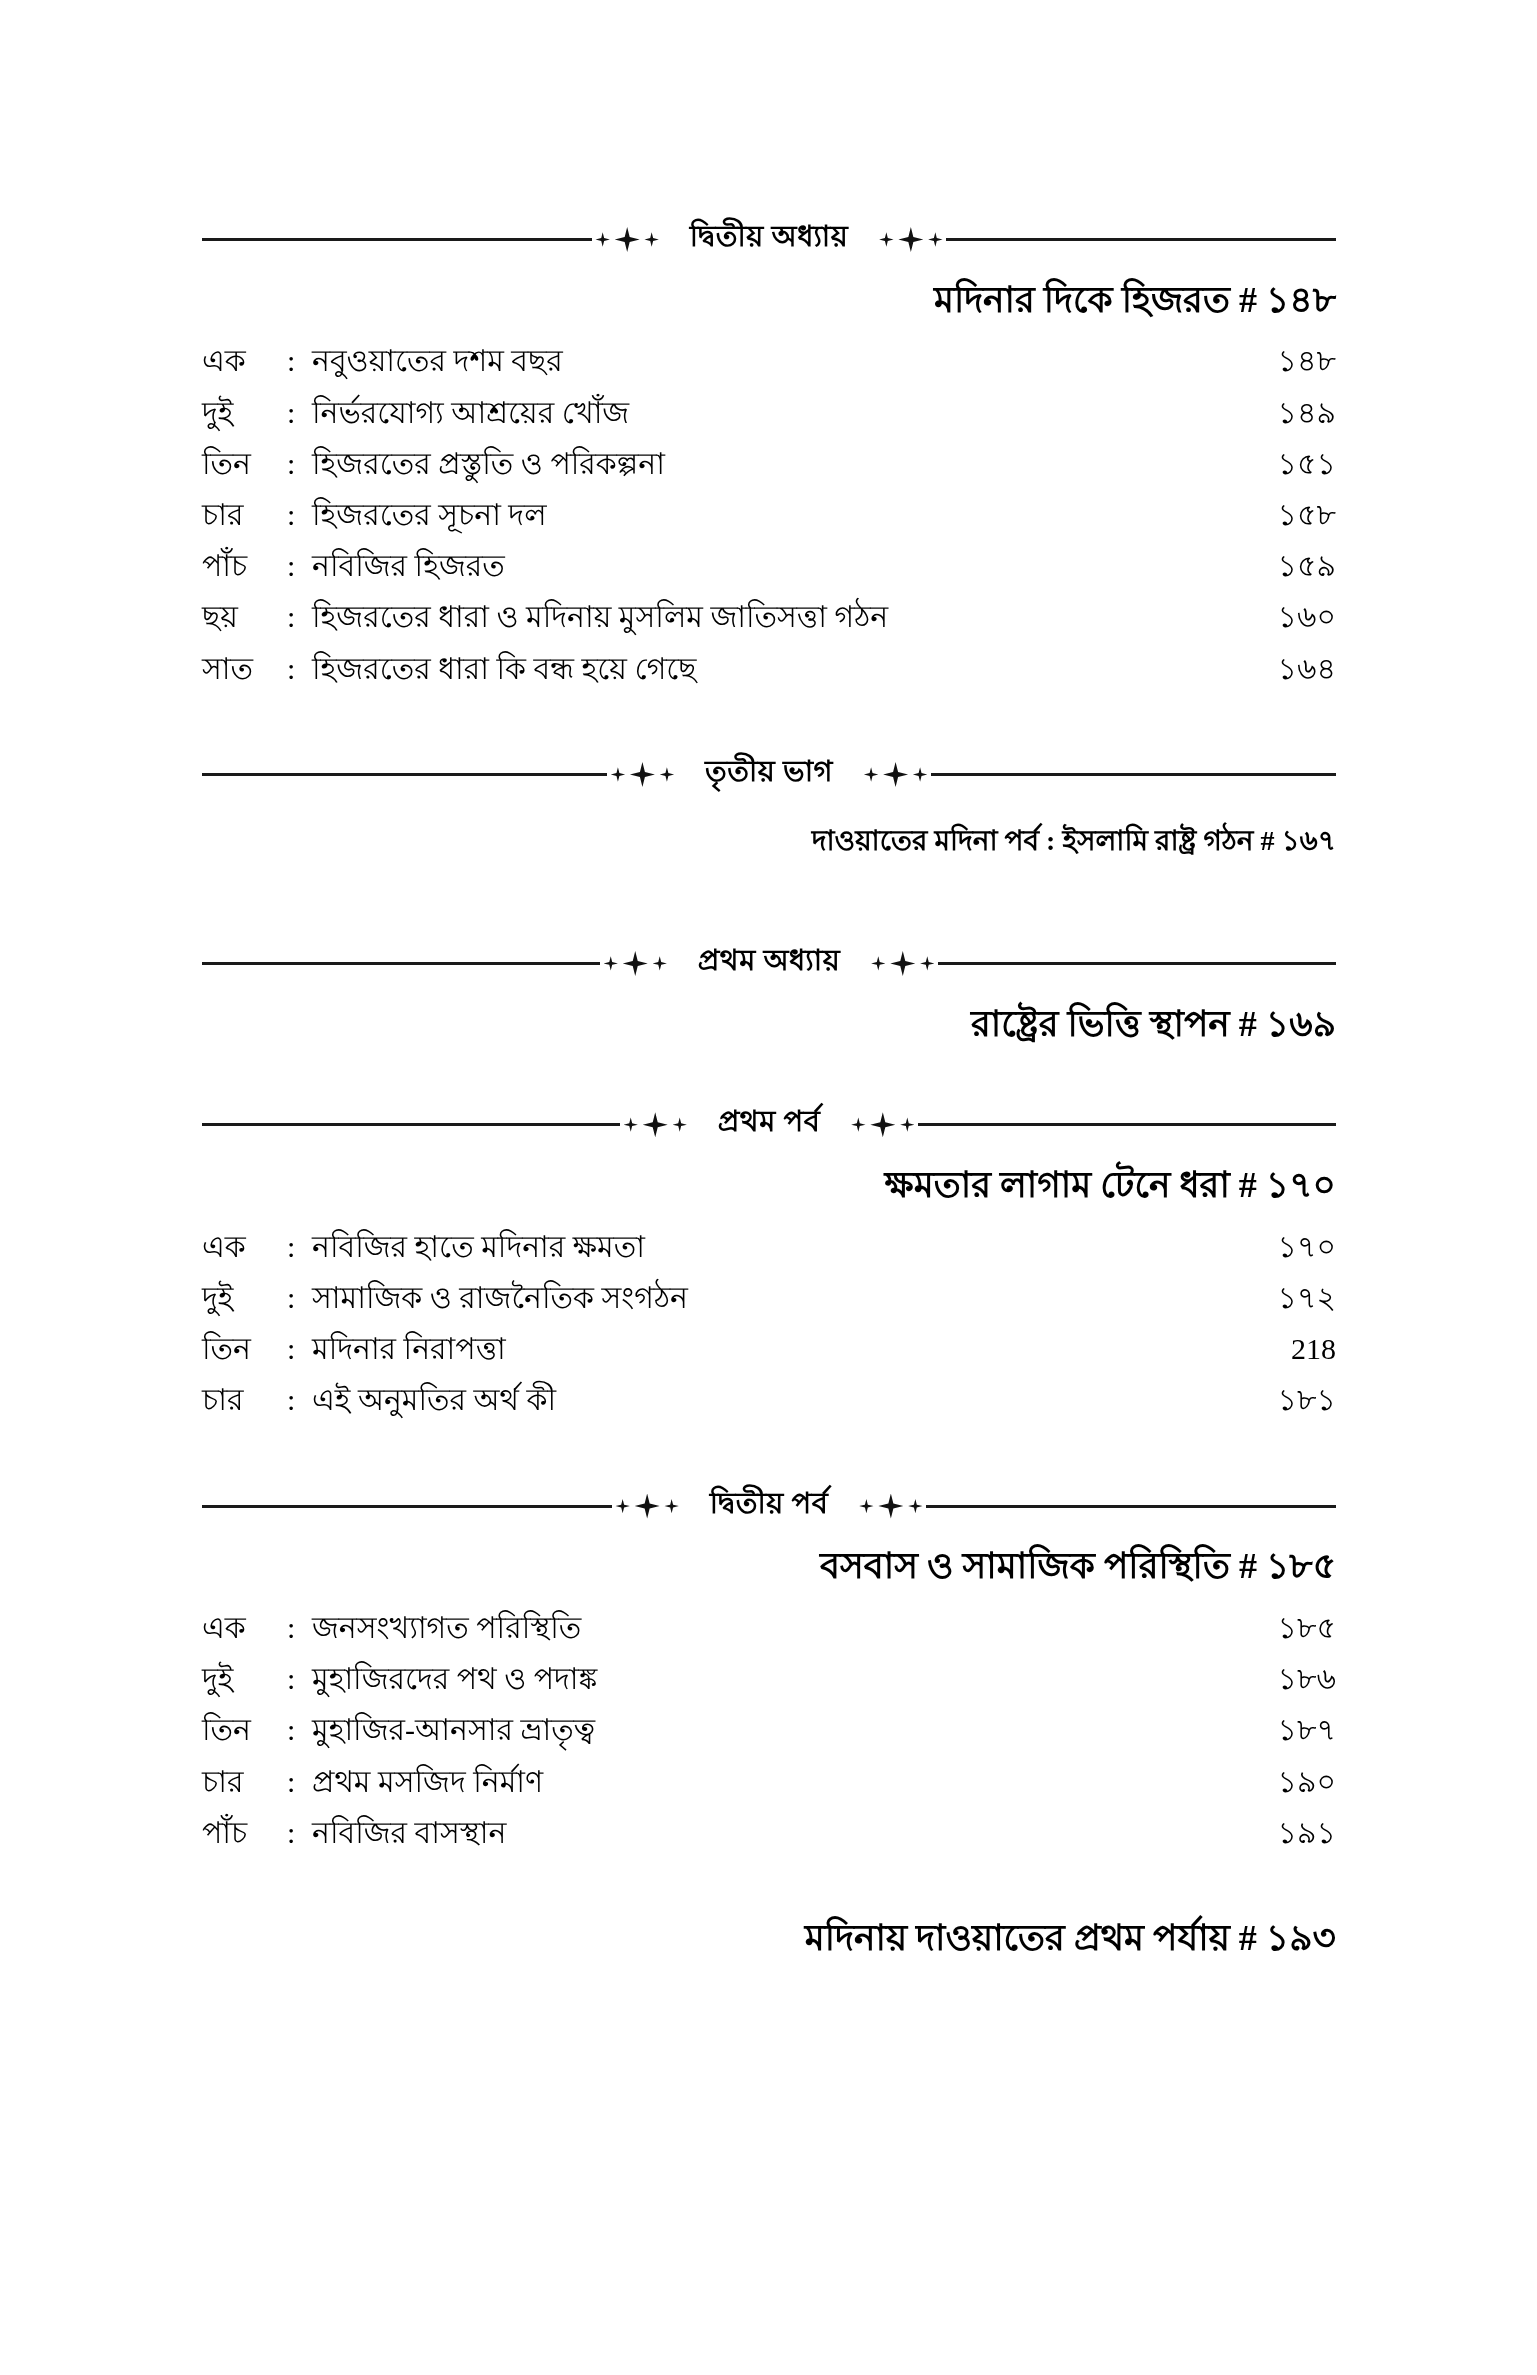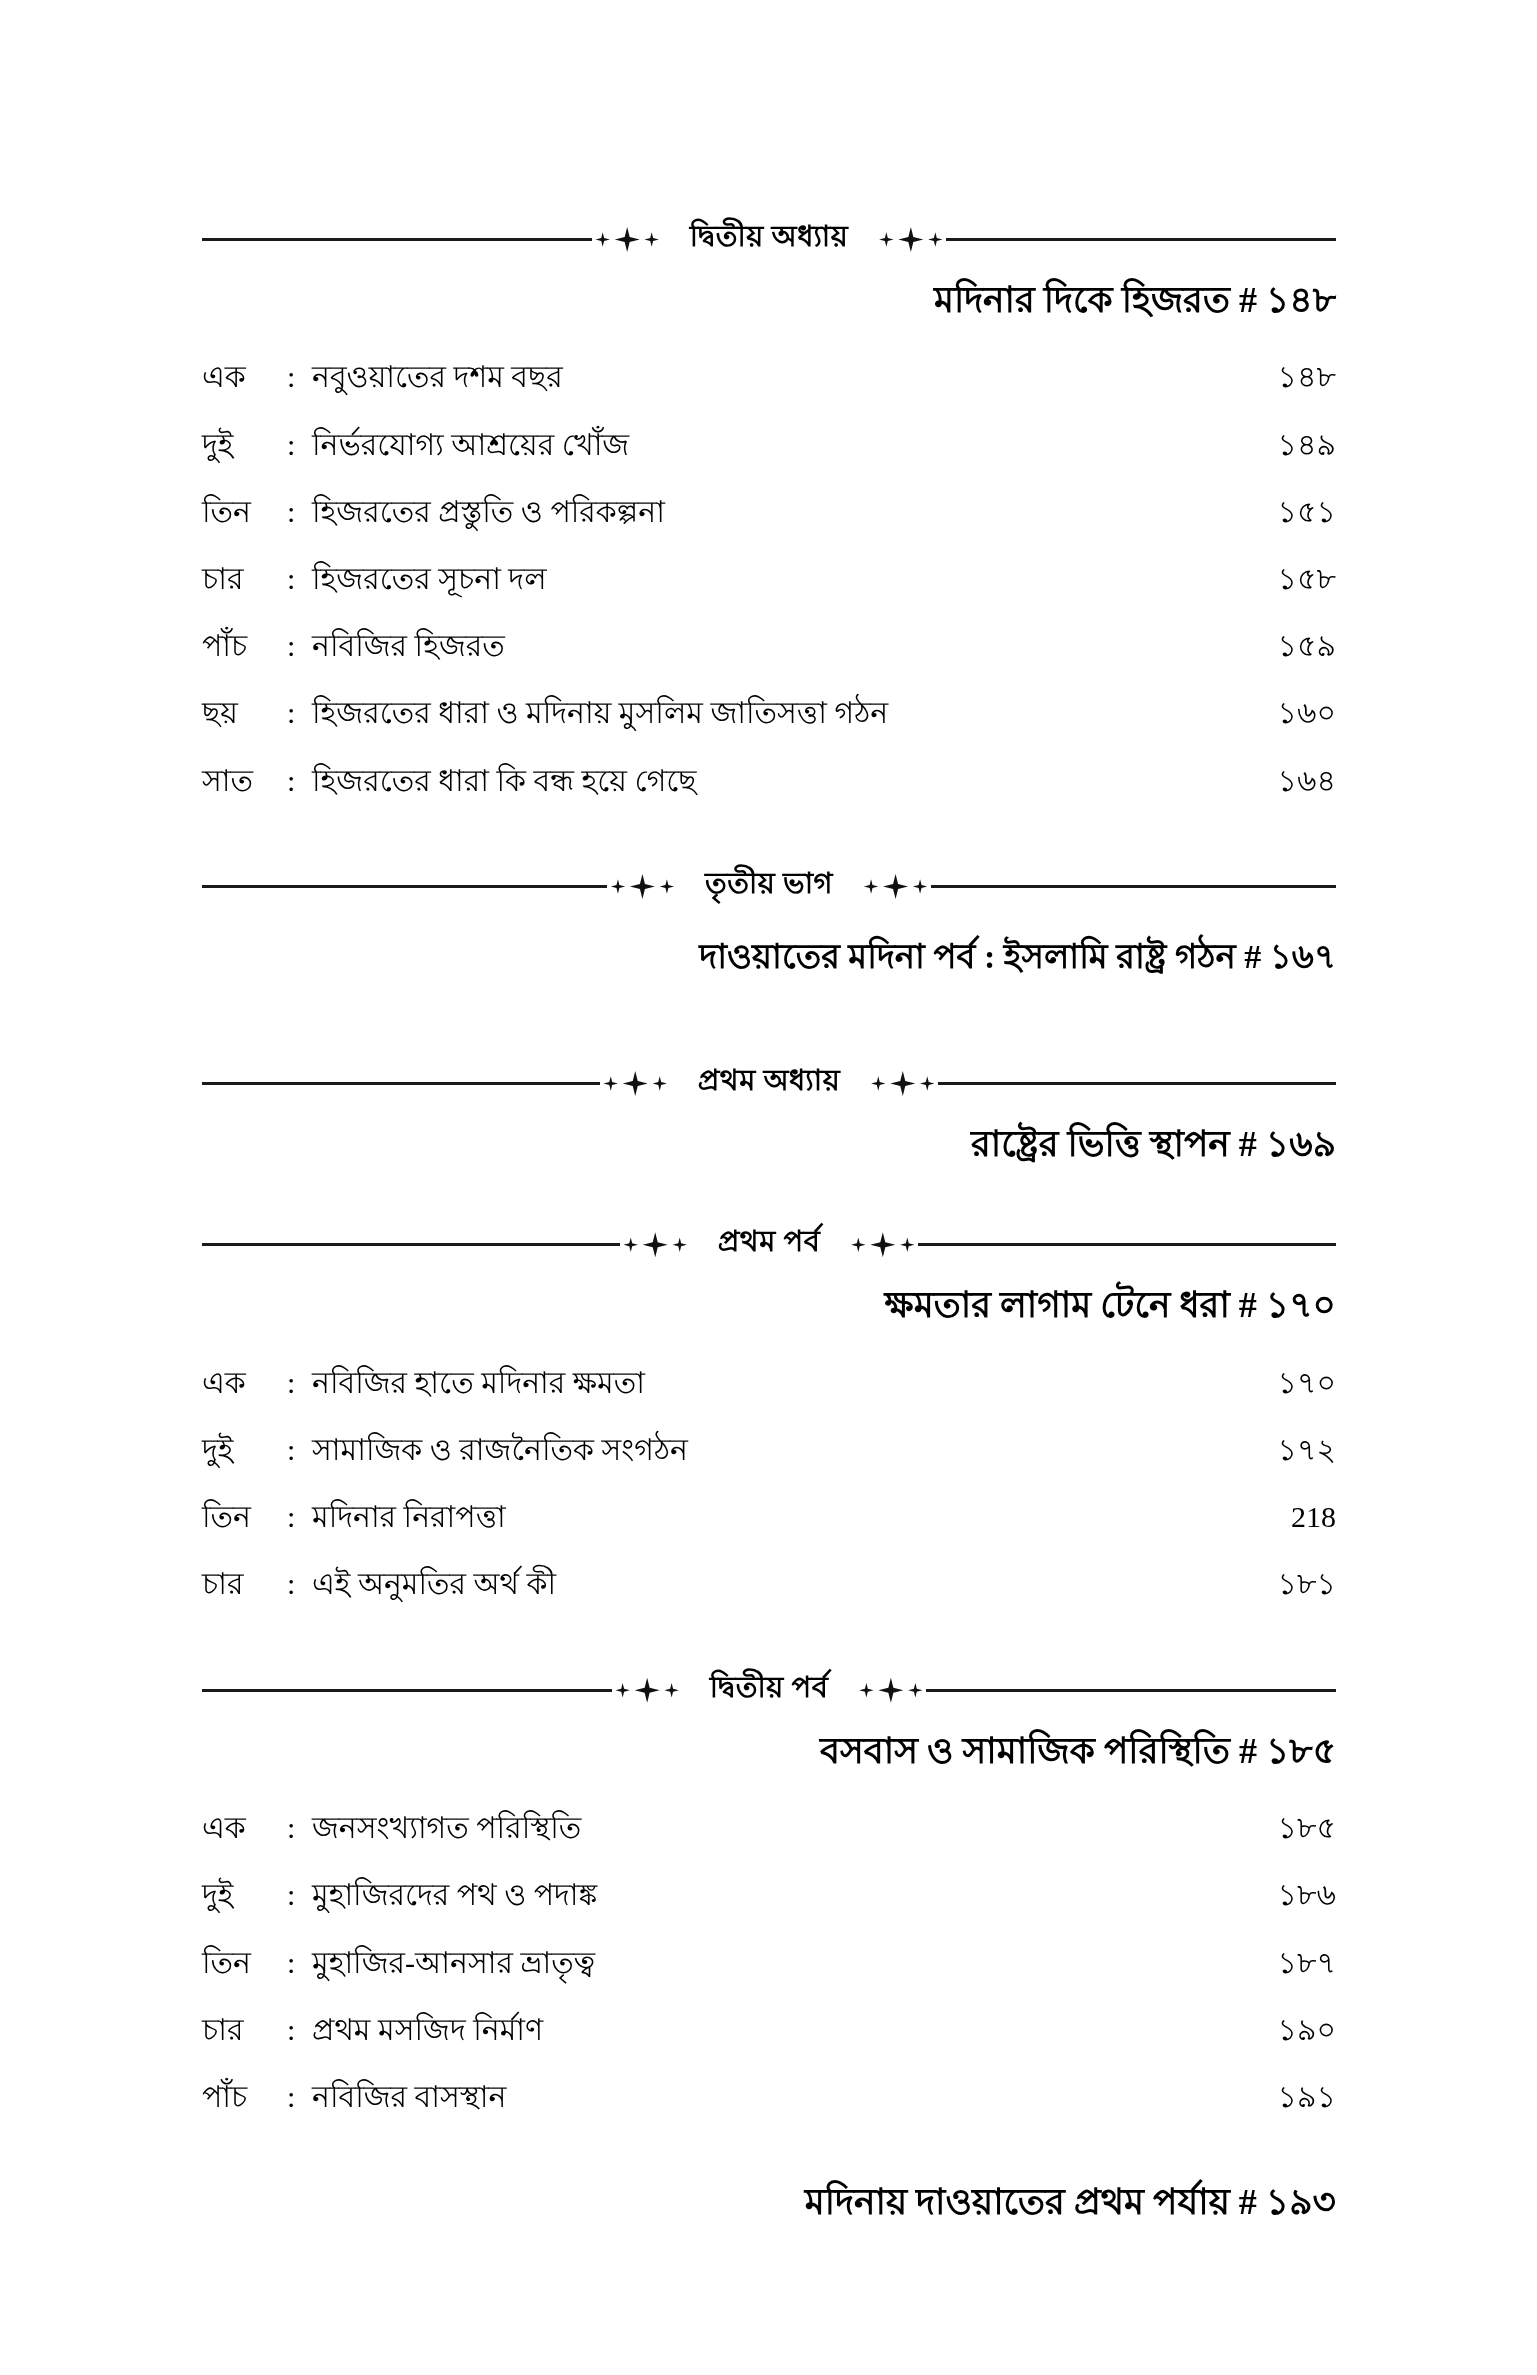--- a/index.html
+++ b/index.html
@@ -79,39 +79,38 @@
   
   .section-title {
     text-align: right;
     font-size: 36px;
     font-weight: 700;
     line-height: 1.35;
     margin: 5.8px 0 1.9px 0;
     white-space: nowrap;
   }
   .section-title.big {
-    font-size: 34px;
+    font-size: 28px;
     margin: 17.3px 0 5.8px 0;
   }
 
   
   .toc-list {
     margin: 11.5px 0 5.8px 0;
   }
   .toc-row {
     display: flex;
     align-items: baseline;
     font-size: 30px;
     line-height: 1.0;
     padding: 10.6px 0;
   }
   .toc-num {
     flex: 0 0 85px;
     white-space: nowrap;
-    margin-top: 16px;
   }
   .toc-colon {
     flex: 0 0 25px;
     text-align: left;
   }
   .toc-title {
     flex: 1 1 auto;
     white-space: nowrap;
   }
   .toc-page {

